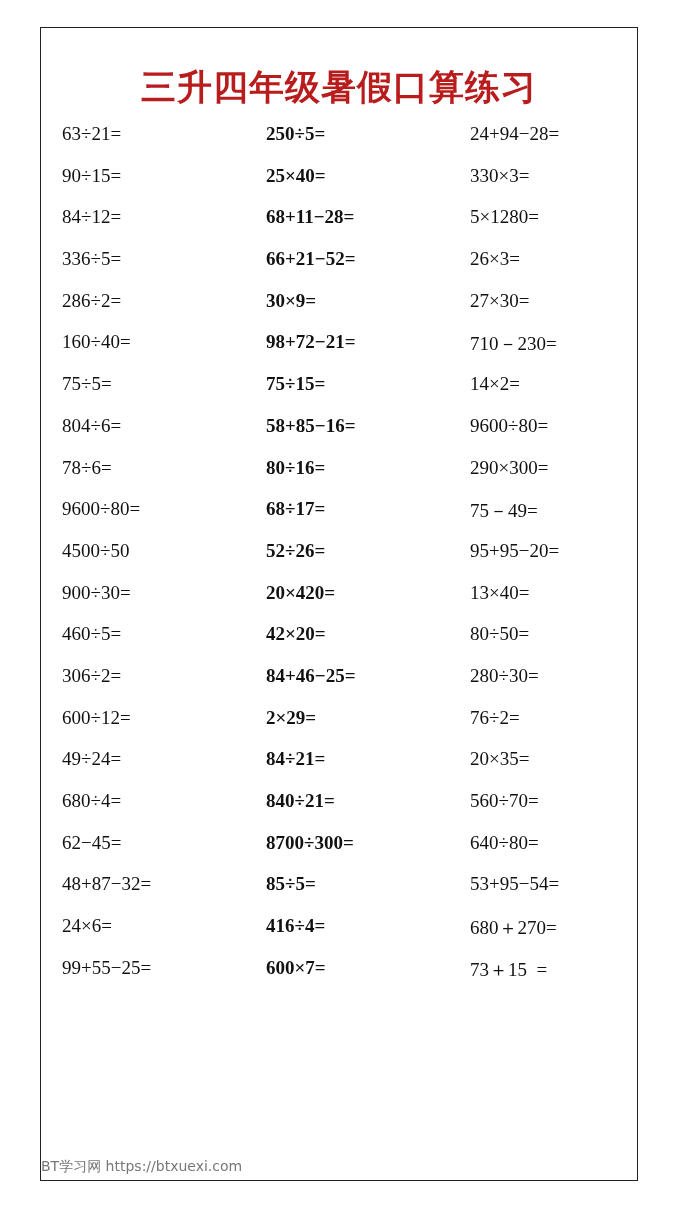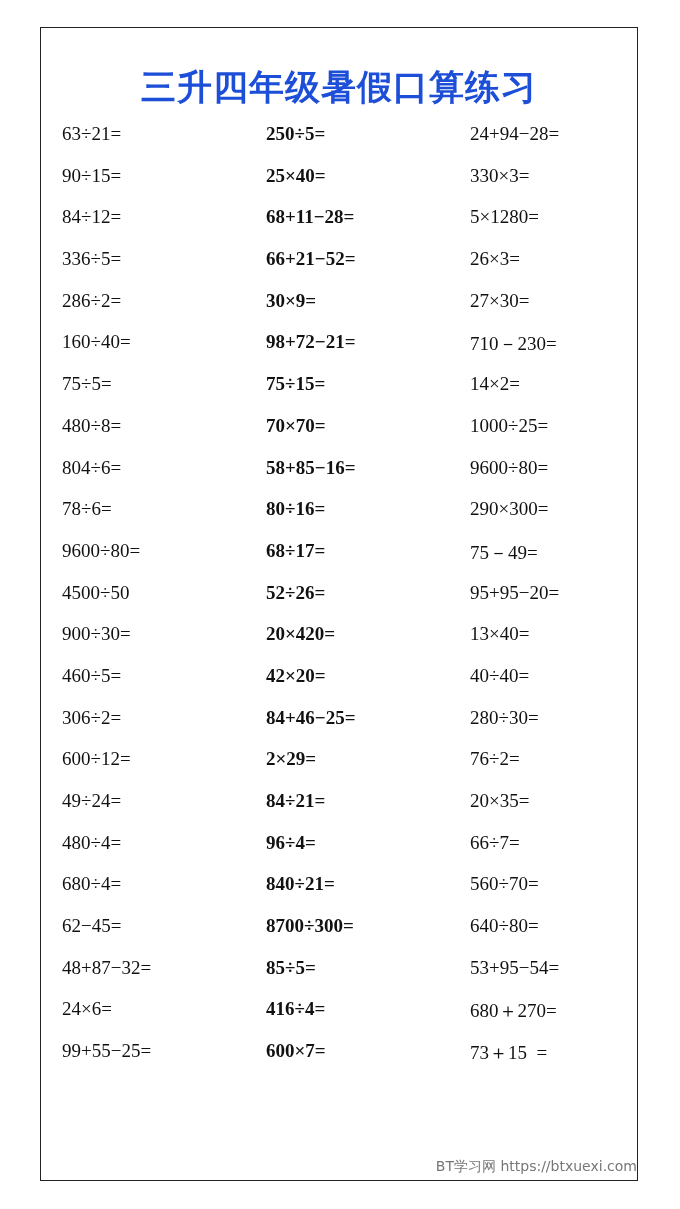--- a/index.html
+++ b/index.html
@@ -4,32 +4,32 @@
 <style>
   html, body { margin: 0; padding: 0; background: #ffffff; }
   body { width: 680px; height: 1209px; position: relative; overflow: hidden; }
   .page {
     position: absolute; left: 40px; top: 27px; width: 598px; height: 1154px;
     border: 1px solid #222; box-sizing: border-box; background: #fff;
   }
   .title {
     position: absolute; left: 0; right: 0; top: 36px; text-align: center;
     font-family: "DejaVu Sans", sans-serif; font-weight: bold; font-size: 35px;
-    color: #1d4ed8; letter-spacing: 1px;
+    color: #b91c1c; letter-spacing: 1px;
   }
   .grid { position: absolute; left: 21px; top: 95px; width: 580px; text-align: right; }
   .row { height: 41.7px; position: relative; }
   .cell {
     position: absolute; top: 0;
     font-family: "Liberation Serif", serif; font-size: 19px; color: #111;
     white-space: pre;
   }
   .c0 { left: 0; } .c1 { left: 204px; font-weight: bold; } .c2 { left: 408px; }
   .footer {
-    position: absolute; left: 0; right: 0; top: 1130px; text-align: right;
+    position: absolute; left: 0; right: 0; top: 1130px; text-align: left;
     font-family: "DejaVu Sans", sans-serif; font-size: 14px; color: #777;
   }
 </style>
 </head>
 <body>
 
 <div class="page">
   <div class="title">三升四年级暑假口算练习</div>
   <div class="grid" id="grid">
       <div class="row">
@@ -61,25 +61,20 @@
         <span class="cell c0">160÷40=</span>
         <span class="cell c1">98+72−21=</span>
         <span class="cell c2">710－230=</span>
       </div>
       <div class="row">
         <span class="cell c0">75÷5=</span>
         <span class="cell c1">75÷15=</span>
         <span class="cell c2">14×2=</span>
       </div>
       <div class="row">
-        <span class="cell c0">480÷8=</span>
-        <span class="cell c1">70×70=</span>
-        <span class="cell c2">1000÷25=</span>
-      </div>
-      <div class="row">
         <span class="cell c0">804÷6=</span>
         <span class="cell c1">58+85−16=</span>
         <span class="cell c2">9600÷80=</span>
       </div>
       <div class="row">
         <span class="cell c0">78÷6=</span>
         <span class="cell c1">80÷16=</span>
         <span class="cell c2">290×300=</span>
       </div>
       <div class="row">
@@ -93,41 +88,36 @@
         <span class="cell c2">95+95−20=</span>
       </div>
       <div class="row">
         <span class="cell c0">900÷30=</span>
         <span class="cell c1">20×420=</span>
         <span class="cell c2">13×40=</span>
       </div>
       <div class="row">
         <span class="cell c0">460÷5=</span>
         <span class="cell c1">42×20=</span>
-        <span class="cell c2">40÷40=</span>
+        <span class="cell c2">80÷50=</span>
       </div>
       <div class="row">
         <span class="cell c0">306÷2=</span>
         <span class="cell c1">84+46−25=</span>
         <span class="cell c2">280÷30=</span>
       </div>
       <div class="row">
         <span class="cell c0">600÷12=</span>
         <span class="cell c1">2×29=</span>
         <span class="cell c2">76÷2=</span>
       </div>
       <div class="row">
         <span class="cell c0">49÷24=</span>
         <span class="cell c1">84÷21=</span>
         <span class="cell c2">20×35=</span>
-      </div>
-      <div class="row">
-        <span class="cell c0">480÷4=</span>
-        <span class="cell c1">96÷4=</span>
-        <span class="cell c2">66÷7=</span>
       </div>
       <div class="row">
         <span class="cell c0">680÷4=</span>
         <span class="cell c1">840÷21=</span>
         <span class="cell c2">560÷70=</span>
       </div>
       <div class="row">
         <span class="cell c0">62−45=</span>
         <span class="cell c1">8700÷300=</span>
         <span class="cell c2">640÷80=</span>

